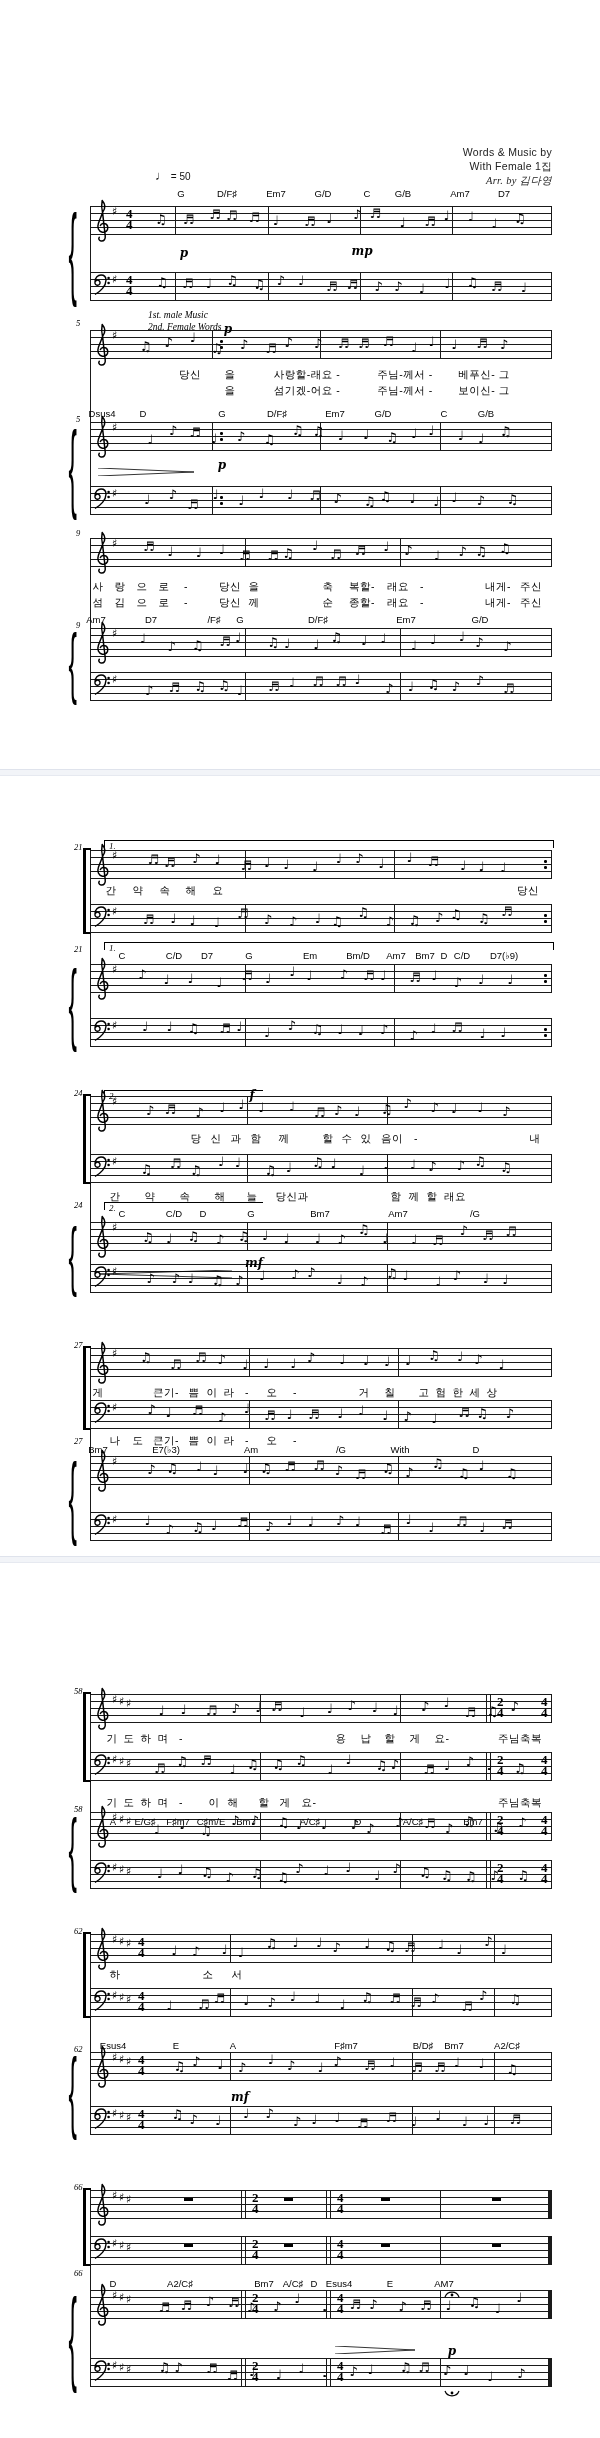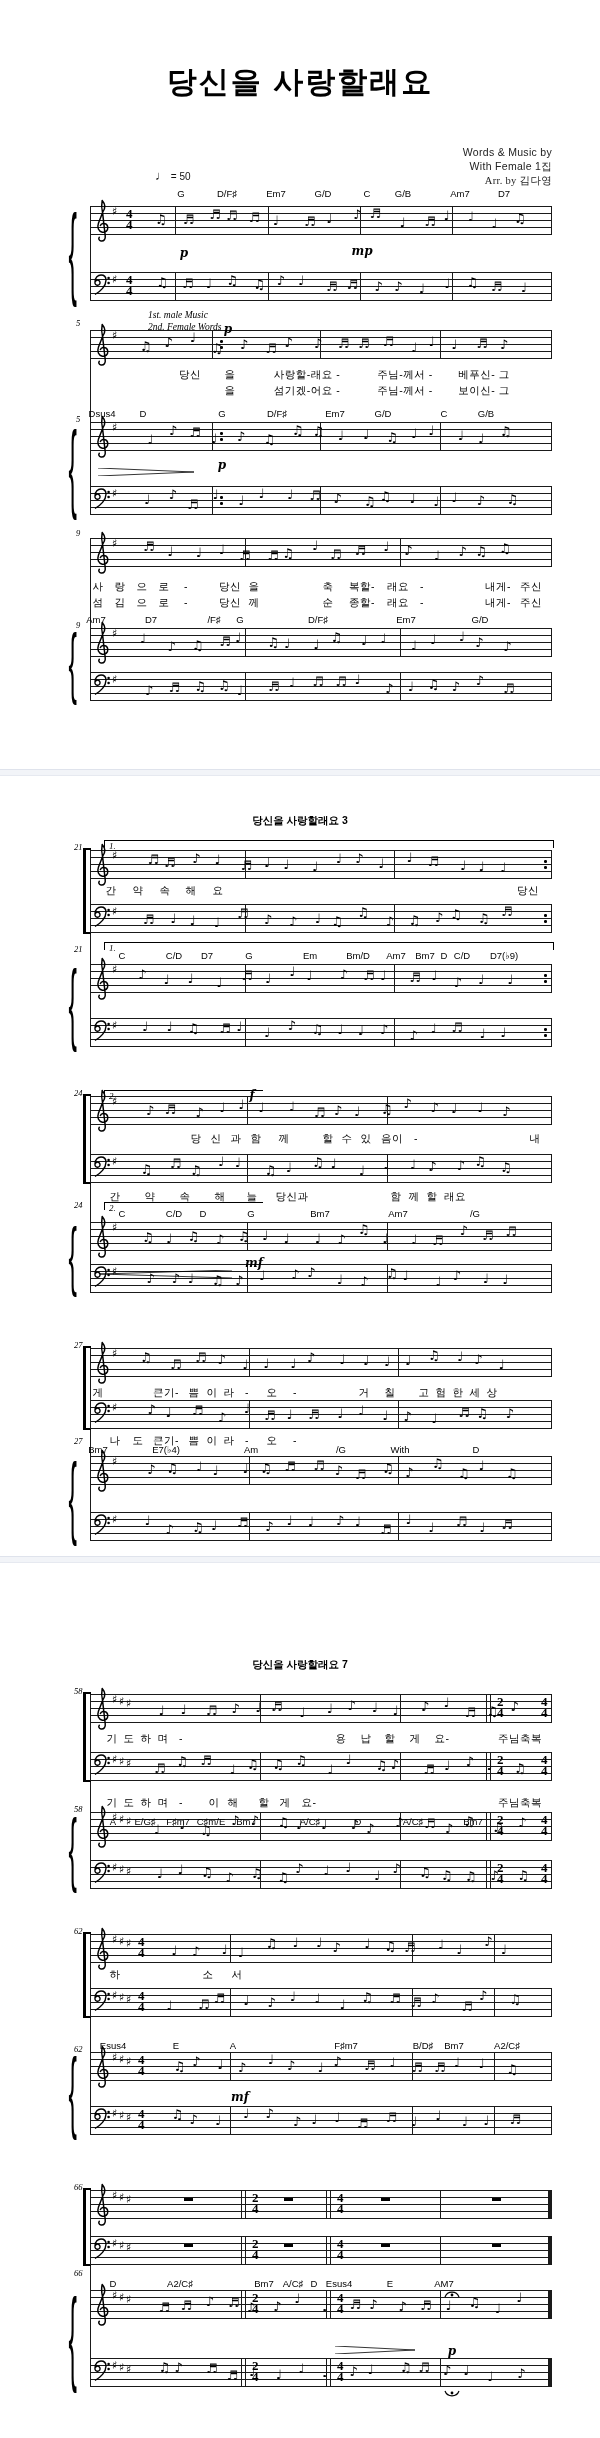--- a/index.html
+++ b/index.html
@@ -1,21 +1,21 @@
 <!DOCTYPE html>
 <html><head>
 <meta charset="utf-8">
 <style>
   html,body{margin:0;padding:0;background:#ffffff;}
   .canvas{position:relative;width:600px;height:2438px;background:#ffffff;overflow:hidden;
           font-family:"Liberation Sans",sans-serif;color:#111;}
   .abs{position:absolute;}
   .title{width:100%;text-align:center;font-size:30px;font-weight:700;letter-spacing:2px;color:#000;}
   .credit{right:48px;text-align:right;font-size:10.5px;color:#222;letter-spacing:.3px;}
-  .credit.it{font-family:"Liberation Serif",serif;}
+  .credit.it{font-style:italic;font-family:"Liberation Serif",serif;}
   .pagehead{width:100%;text-align:center;font-size:10.5px;font-weight:700;color:#000;}
   .tempo{font-size:10px;color:#111;}
   .tempo .nq{font-size:13px;}
   .chord{font-size:9.5px;color:#000;white-space:nowrap;transform:translateX(-50%);}
   .lyr{font-size:10.5px;color:#000;white-space:nowrap;transform:translateX(-50%);letter-spacing:.5px;}
   .dyn{font-family:"DejaVu Serif",serif;font-style:italic;font-weight:700;font-size:12px;color:#000;transform:translateX(-50%);}
   .mno{font-family:"Liberation Serif",serif;font-style:italic;font-size:8.5px;color:#000;}
   .solo{font-family:"Liberation Serif",serif;font-style:italic;font-size:9.5px;color:#000;white-space:nowrap;}
   .sline{height:1px;background:#1a1a1a;left:0;right:0;}
   .bar{width:1px;background:#1a1a1a;}
@@ -28,27 +28,24 @@
   .vlabel{font-family:"Liberation Serif",serif;font-size:9px;font-style:italic;color:#000;}
   .brace{font-size:10px;color:#000;transform-origin:center;white-space:nowrap;}
   .restblk{background:#000;height:3.5px;width:9px;}
   .dot{width:2.5px;height:2.5px;border-radius:50%;background:#000;}
   .sep{left:0;right:0;height:5px;background:#f2f4f8;border-top:1px solid #dfe3ec;border-bottom:1px solid #e6e9f0;}
 </style>
 </head>
 <body>
 
 <div class="canvas">
-  <div class="abs title" style="top:62px;">당신을 사랑할래요</div>
   <div class="abs credit" style="top:146px;">Words &amp; Music by</div>
   <div class="abs credit" style="top:160px;">With Female 1집</div>
   <div class="abs credit it" style="top:174px;">Arr. by 김다영</div>
   <div class="abs tempo" style="left:155px;top:168px;"><span class="nq">♩</span> <span>= 50</span></div>
-  <div class="abs pagehead" style="top:814px;">당신을 사랑할래요 3</div>
-  <div class="abs pagehead" style="top:1658px;">당신을 사랑할래요 7</div>
   <div class="abs solo" style="left:148px;top:310px;">1st. male Music</div>
   <div class="abs solo" style="left:148px;top:322px;">2nd. Female Words</div>
   <div id="score">
       <div class="abs sep" style="top: 769px;"></div>
       <div class="abs sep" style="top: 1556px;"></div>
       <div class="abs" style="left: 90px; top: 206px; width: 1px; height: 94px; background: rgb(26, 26, 26);"></div>
       <div class="abs" style="left: 90px; top: 330px; width: 1px; height: 184px; background: rgb(26, 26, 26);"></div>
       <div class="abs" style="left: 90px; top: 538px; width: 1px; height: 162px; background: rgb(26, 26, 26);"></div>
       <div class="abs" style="left: 90px; top: 850px; width: 1px; height: 196px; background: rgb(26, 26, 26);"></div>
       <div class="abs" style="left: 90px; top: 1096px; width: 1px; height: 196px; background: rgb(26, 26, 26);"></div>
@@ -1241,21 +1238,21 @@
       <div class="abs chord" style="left: 462px; top: 950px;">C/D</div>
       <div class="abs chord" style="left: 504px; top: 950px;">D7(♭9)</div>
       <div class="abs chord" style="left: 122px; top: 1208px;">C</div>
       <div class="abs chord" style="left: 174px; top: 1208px;">C/D</div>
       <div class="abs chord" style="left: 203px; top: 1208px;">D</div>
       <div class="abs chord" style="left: 251px; top: 1208px;">G</div>
       <div class="abs chord" style="left: 320px; top: 1208px;">Bm7</div>
       <div class="abs chord" style="left: 398px; top: 1208px;">Am7</div>
       <div class="abs chord" style="left: 475px; top: 1208px;">/G</div>
       <div class="abs chord" style="left: 98px; top: 1444px;">Bm7</div>
-      <div class="abs chord" style="left: 166px; top: 1444px;">E7(♭4)</div>
+      <div class="abs chord" style="left: 166px; top: 1444px;">E7(♭3)</div>
       <div class="abs chord" style="left: 251px; top: 1444px;">Am</div>
       <div class="abs chord" style="left: 341px; top: 1444px;">/G</div>
       <div class="abs chord" style="left: 400px; top: 1444px;">With</div>
       <div class="abs chord" style="left: 476px; top: 1444px;">D</div>
       <div class="abs chord" style="left: 113px; top: 1816px;">A</div>
       <div class="abs chord" style="left: 145px; top: 1816px;">E/G♯</div>
       <div class="abs chord" style="left: 178px; top: 1816px;">F♯m7</div>
       <div class="abs chord" style="left: 211px; top: 1816px;">C♯m/E</div>
       <div class="abs chord" style="left: 246px; top: 1816px;">Bm7</div>
       <div class="abs chord" style="left: 310px; top: 1816px;">A/C♯</div>

